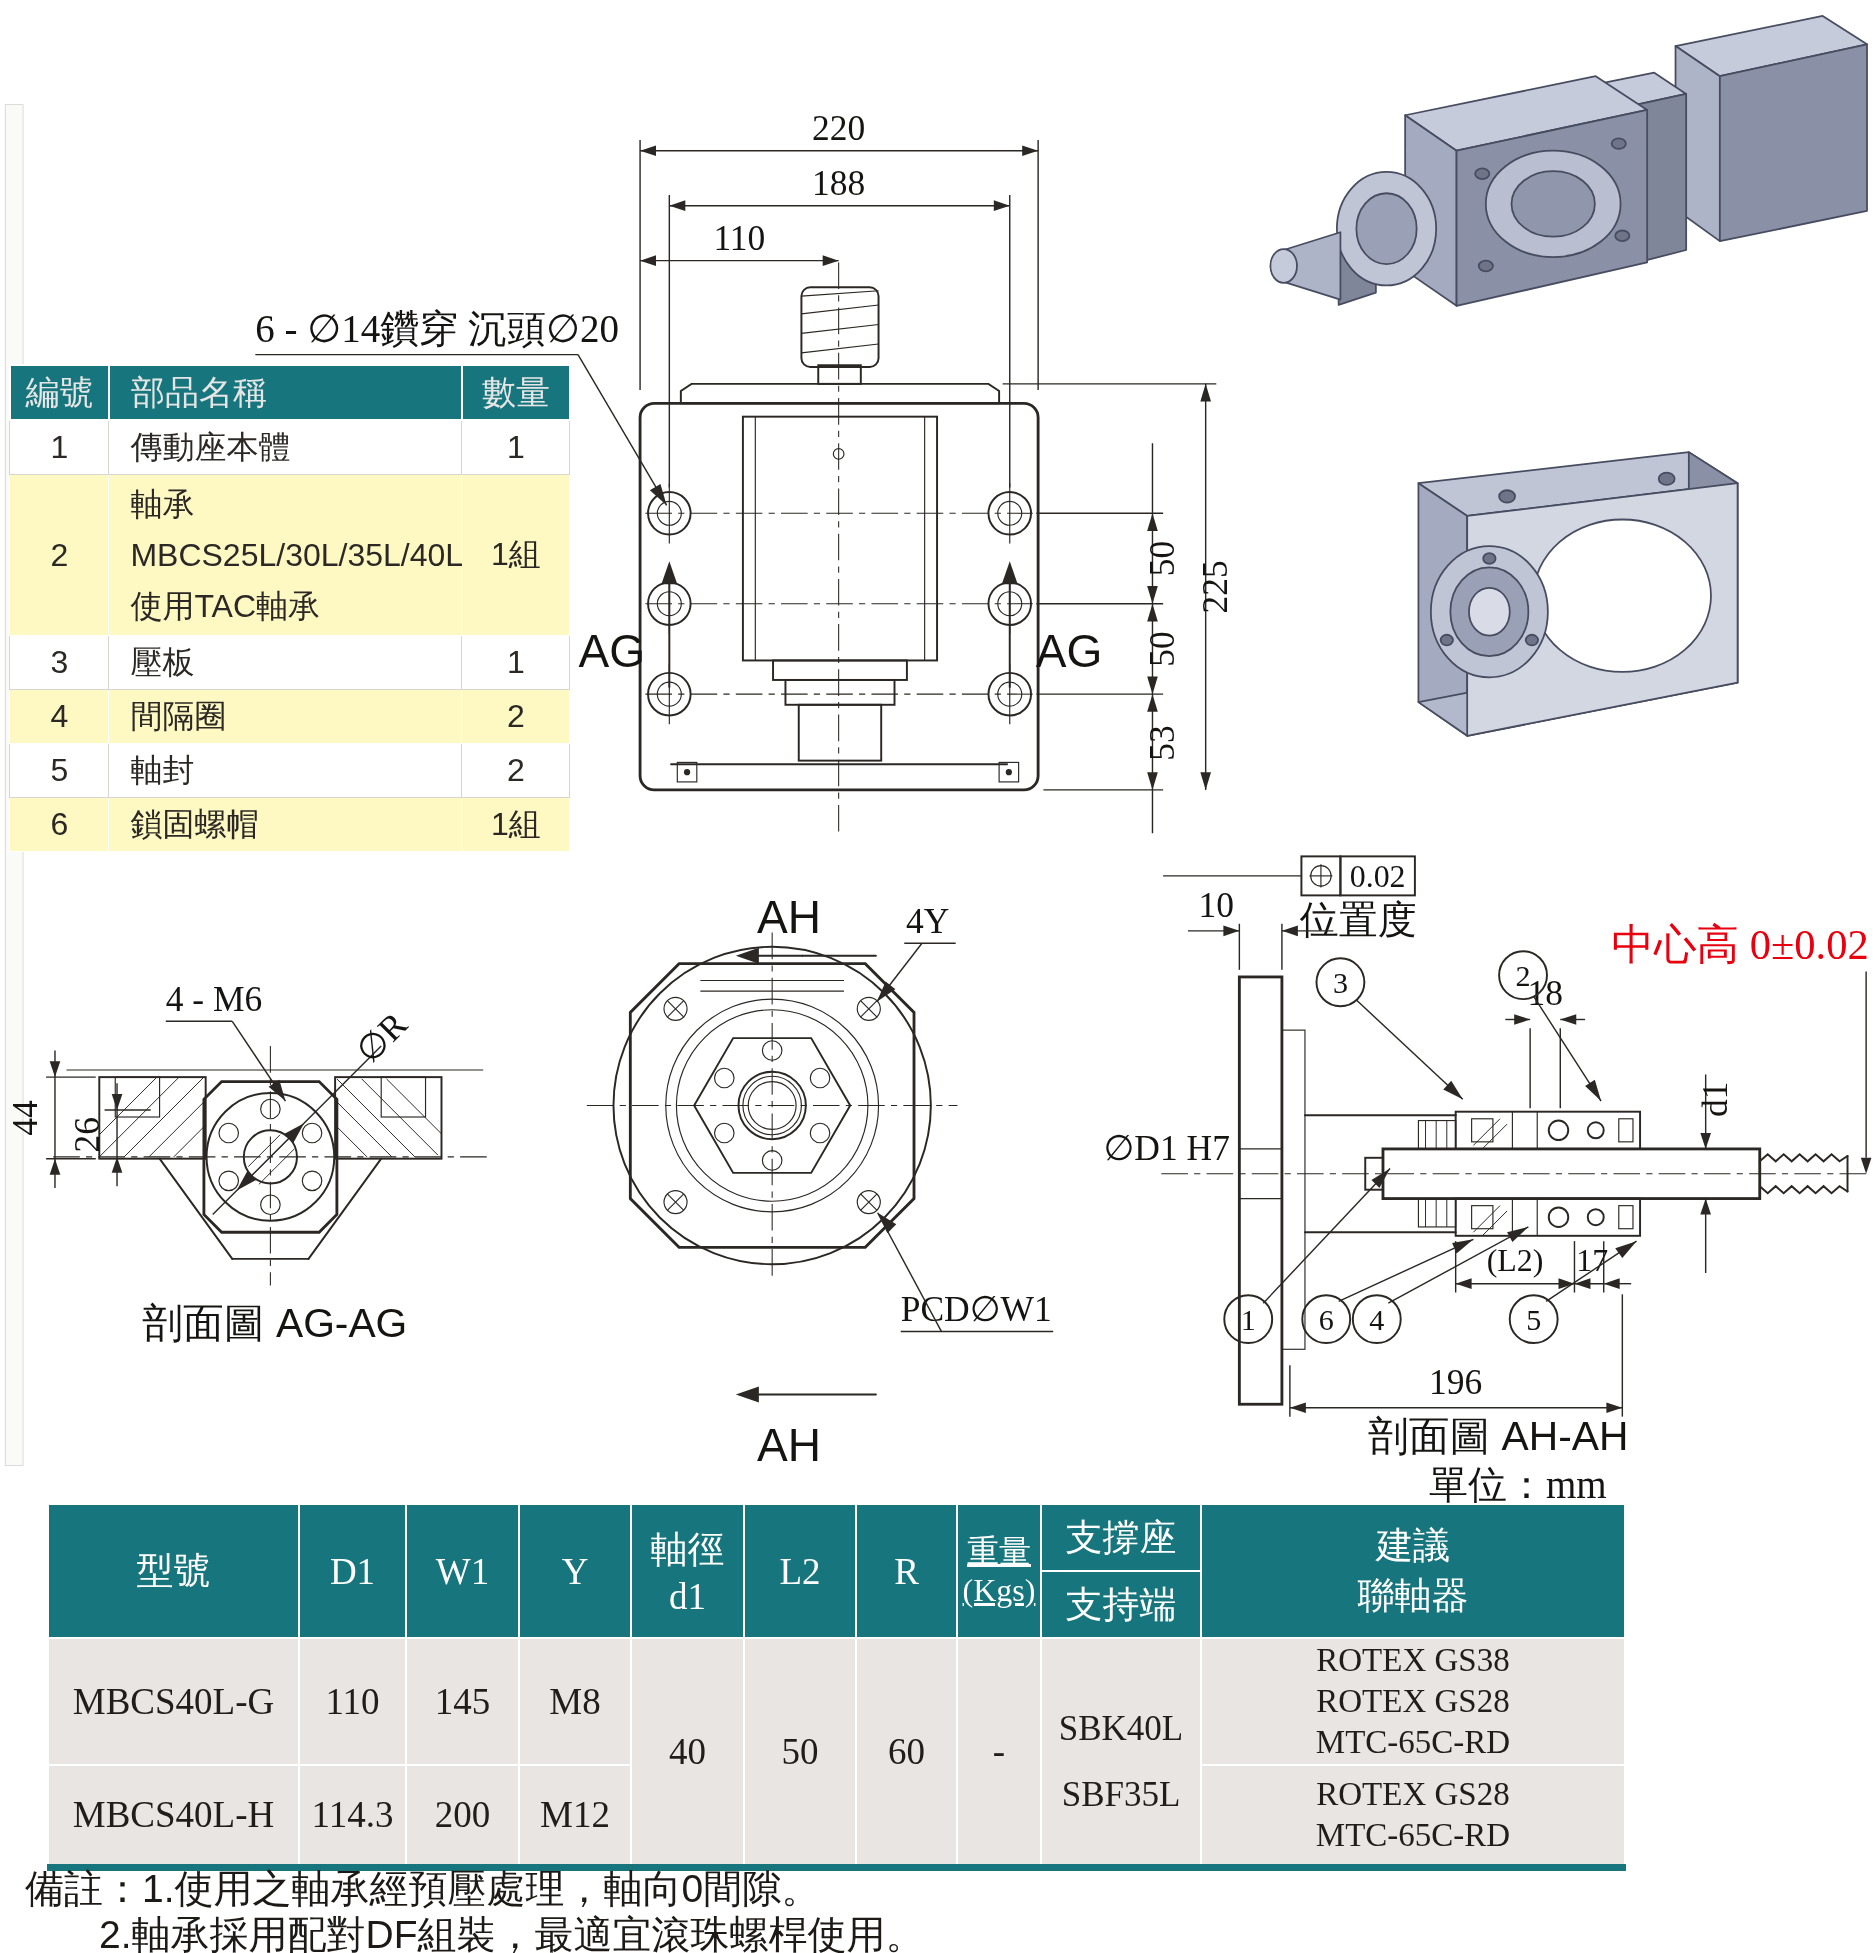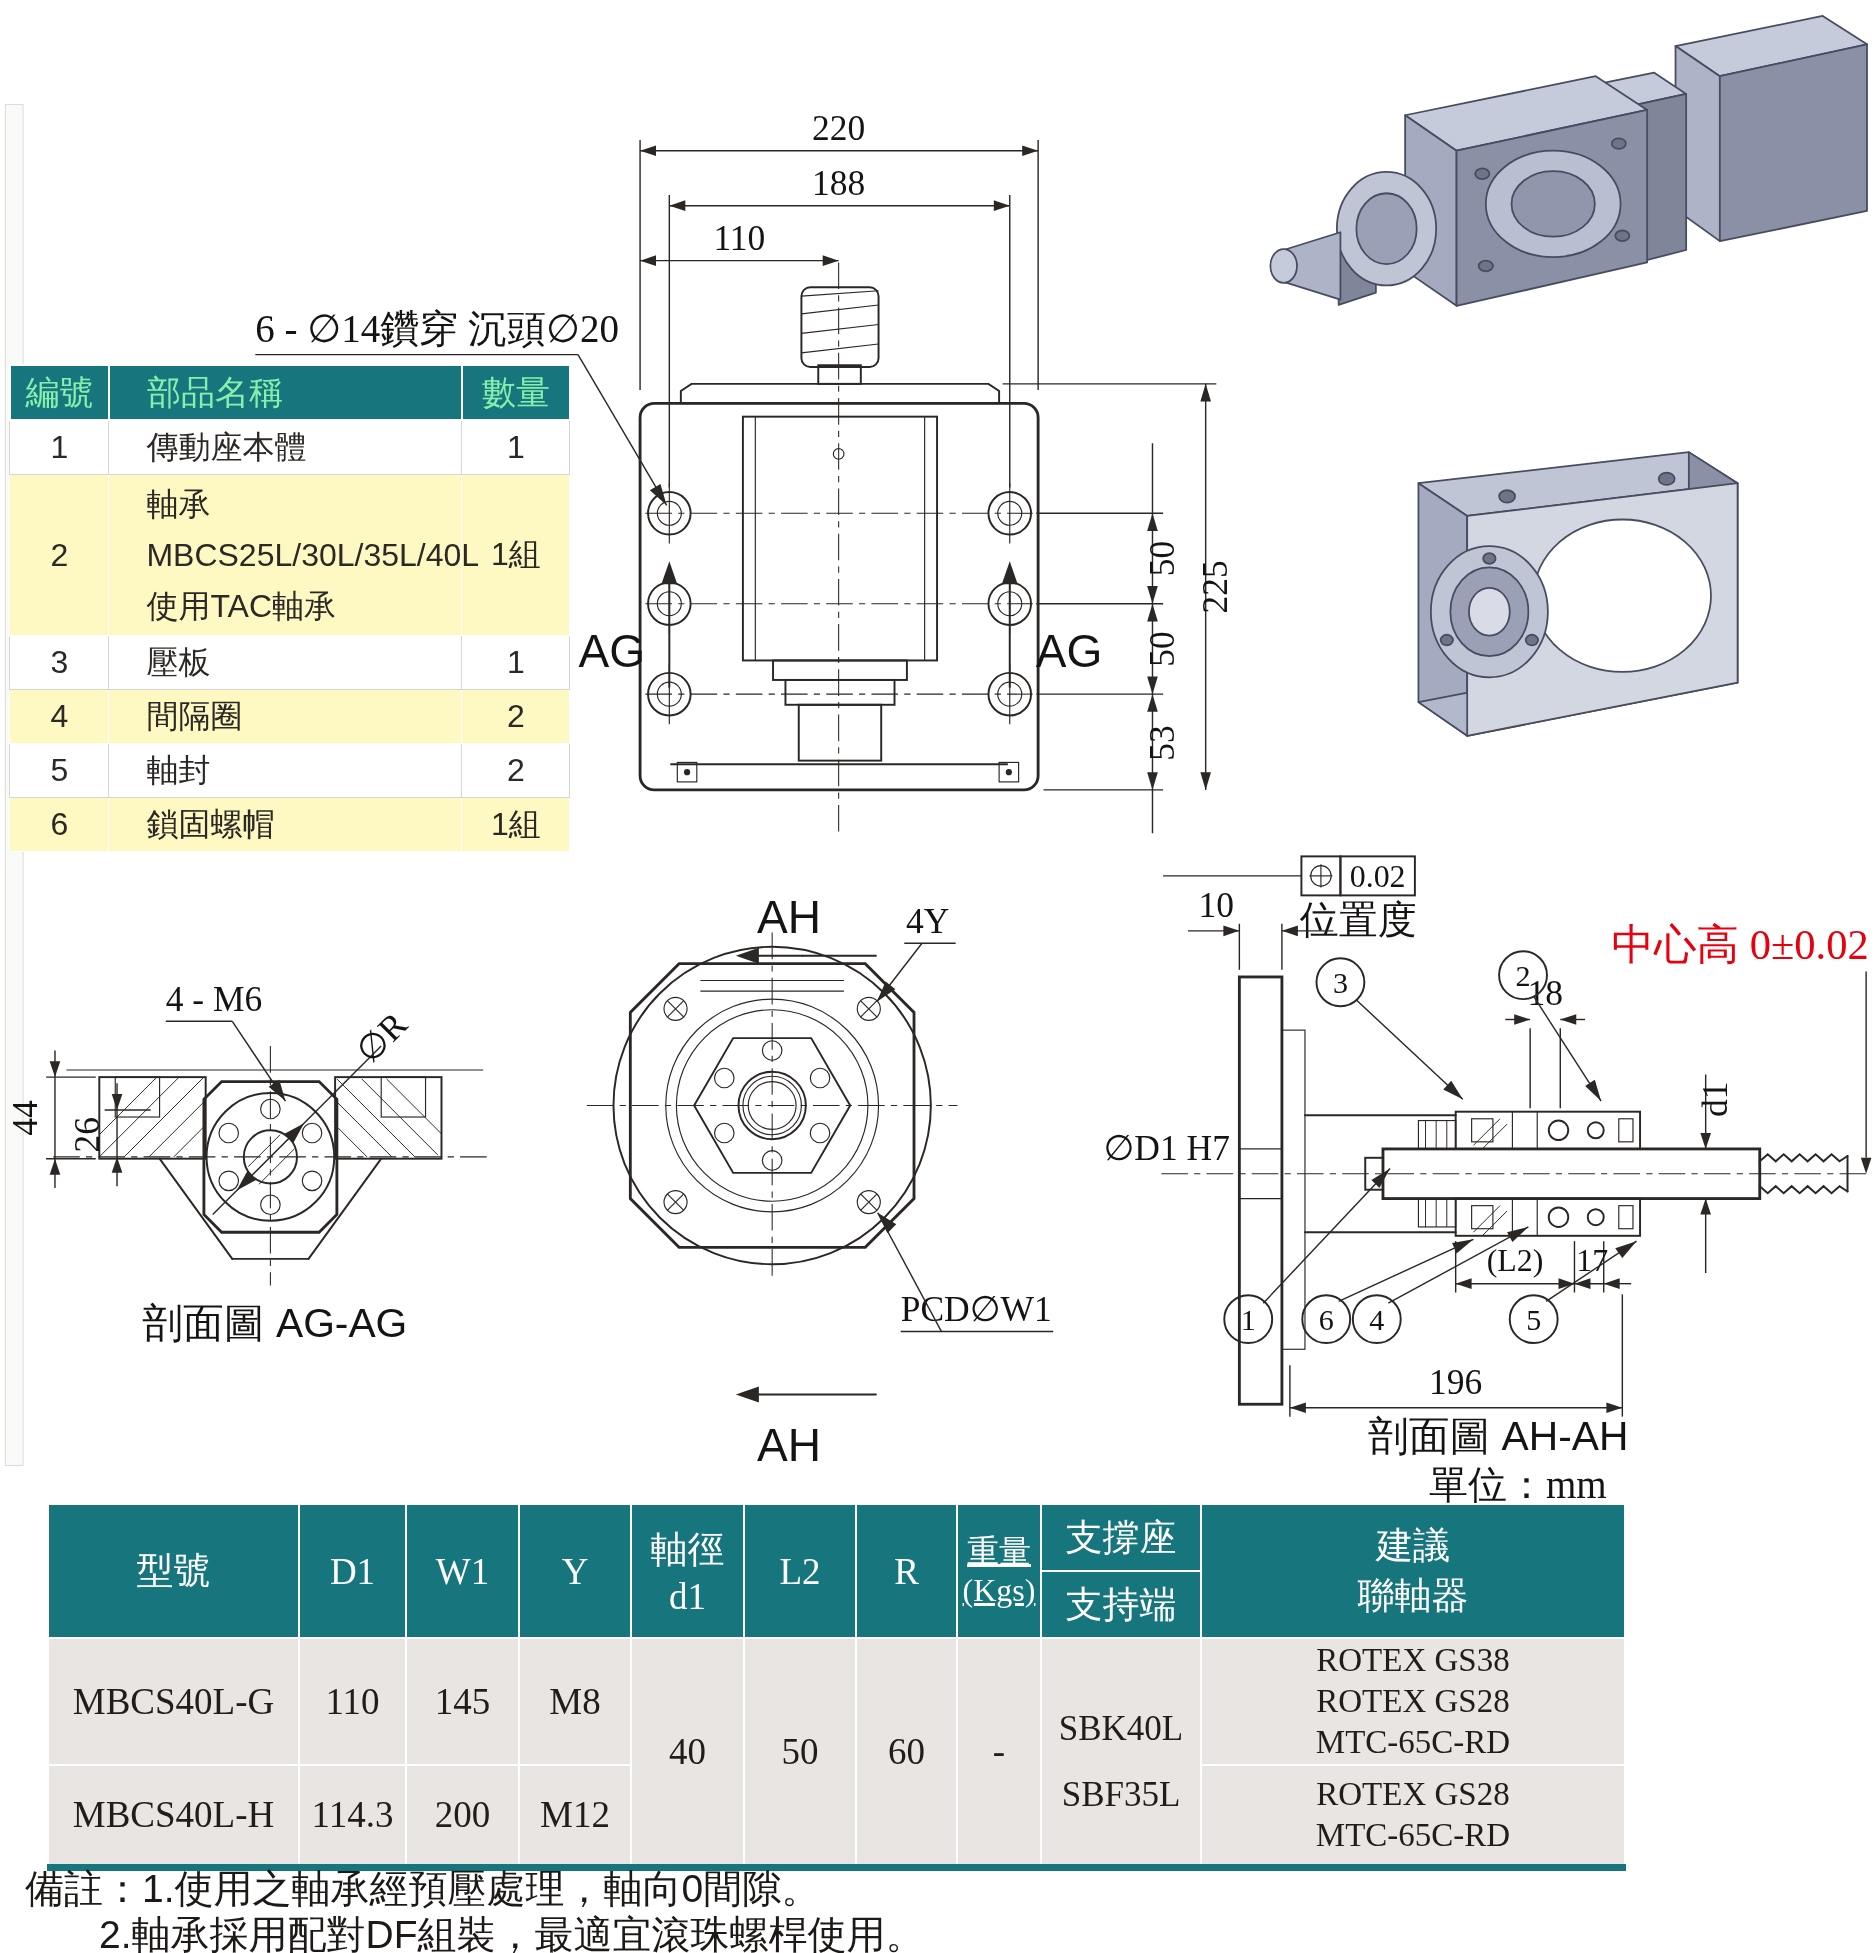--- a/index.html
+++ b/index.html
@@ -22,23 +22,23 @@
   .ts44{font-family:"Liberation Serif","DejaVu Serif",serif;font-size:44px;}
   .ts48{font-family:"Liberation Serif","DejaVu Serif",serif;font-size:48px;}
   .tg{font-family:"Liberation Sans","DejaVu Sans",sans-serif;font-size:52px;}
   .tc{font-family:"Liberation Sans","DejaVu Sans",sans-serif;font-size:46px;}
   .tb{font-family:"Liberation Serif","DejaVu Serif",serif;font-size:34px;}
   .red{fill:#e8000f;}
 
   
   .parts{position:absolute;left:8.9px;top:364px;border-collapse:collapse;table-layout:fixed;width:560px;}
   .parts th,.parts td{border:1.8px solid #d9d5d2;font-weight:normal;vertical-align:middle;}
-  .parts tr.head th{background:#16757d;color:#86efac;border:2.7px solid #ffffff;height:51px;font-size:34px;}
+  .parts tr.head th{background:#16757d;color:#e5e5e5;border:2.7px solid #ffffff;height:51px;font-size:34px;}
   .parts td{font-size:32px;text-align:center;color:#2c2825;}
-  .parts .al{text-align:left;padding-left:37px;}
+  .parts .al{text-align:left;padding-left:21px;}
   .parts tr.plain td{background:#ffffff;}
   .parts tr.shade td{background:#fef9c3;border-color:#ffffff;}
   .parts tr.r-sm td{height:51px;}
   .parts tr.r-lg td{height:158px;}
   .parts .ml div{line-height:51px;text-align:left;}
 
   
   .spec{position:absolute;left:47px;top:1503px;border-collapse:collapse;table-layout:fixed;width:1576px;
         font-family:"Liberation Serif","DejaVu Serif",serif;border-bottom:7px solid #16757d;}
   .spec th,.spec td{border:2.7px solid #ffffff;font-weight:normal;text-align:center;vertical-align:middle;}

